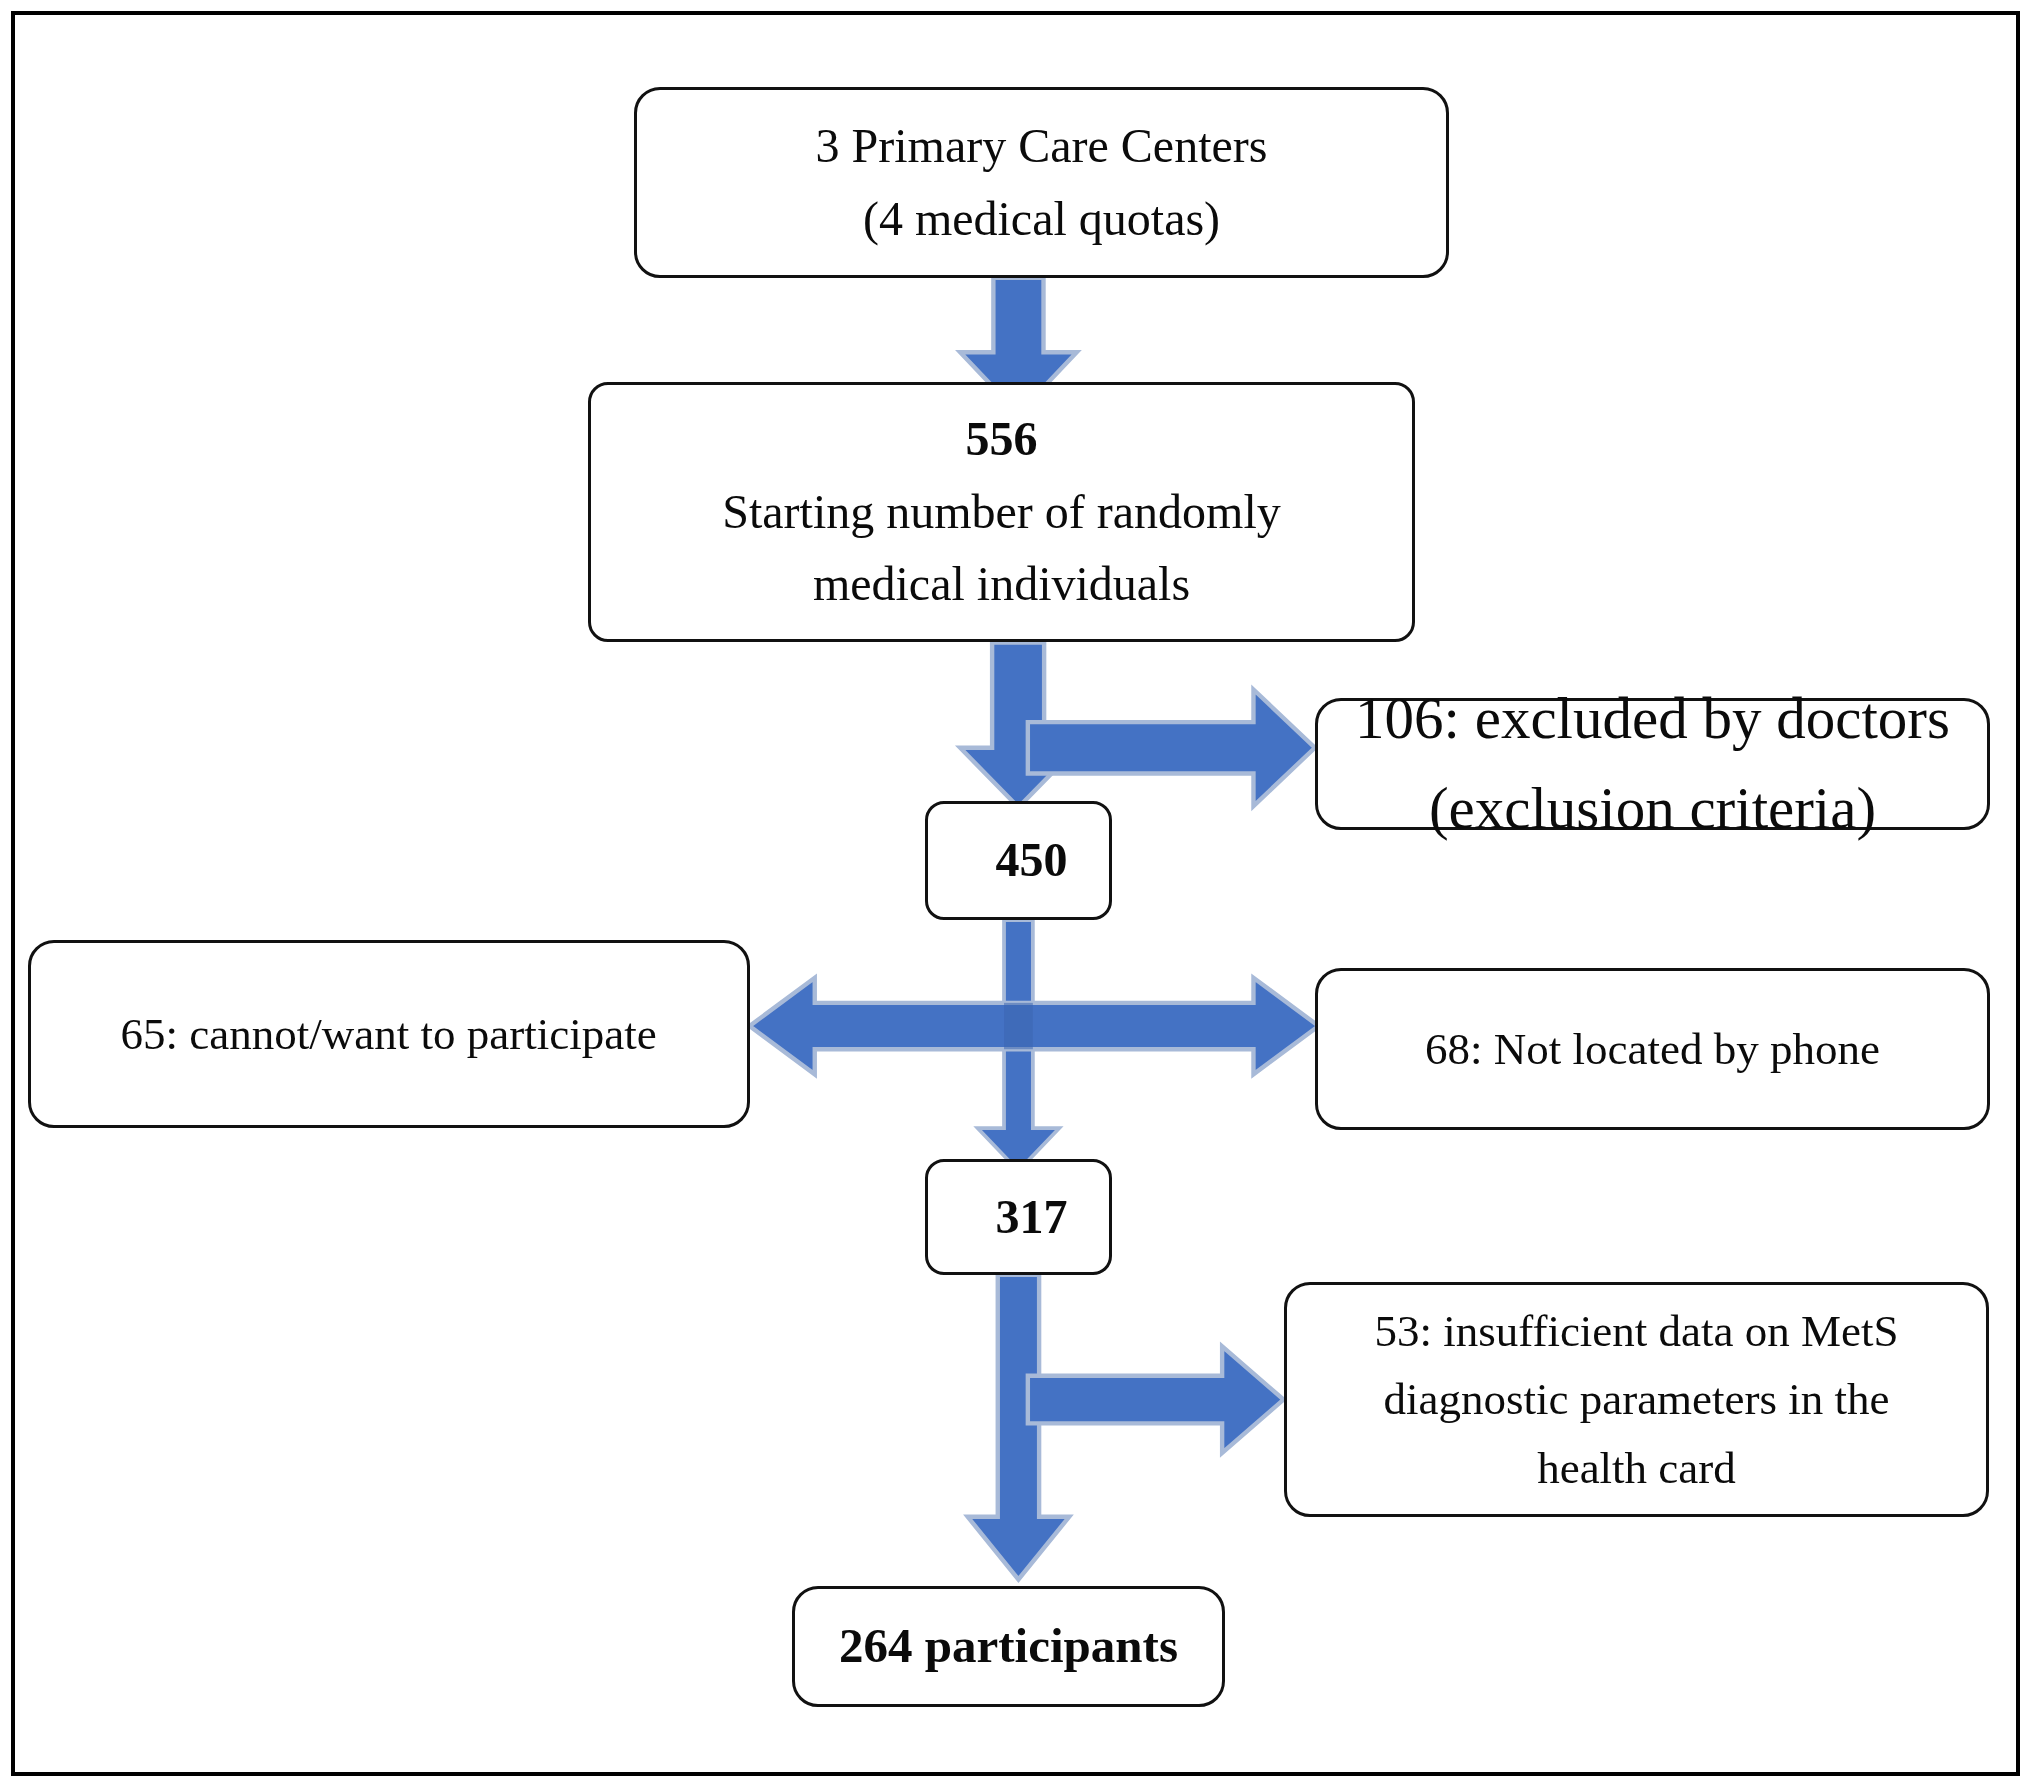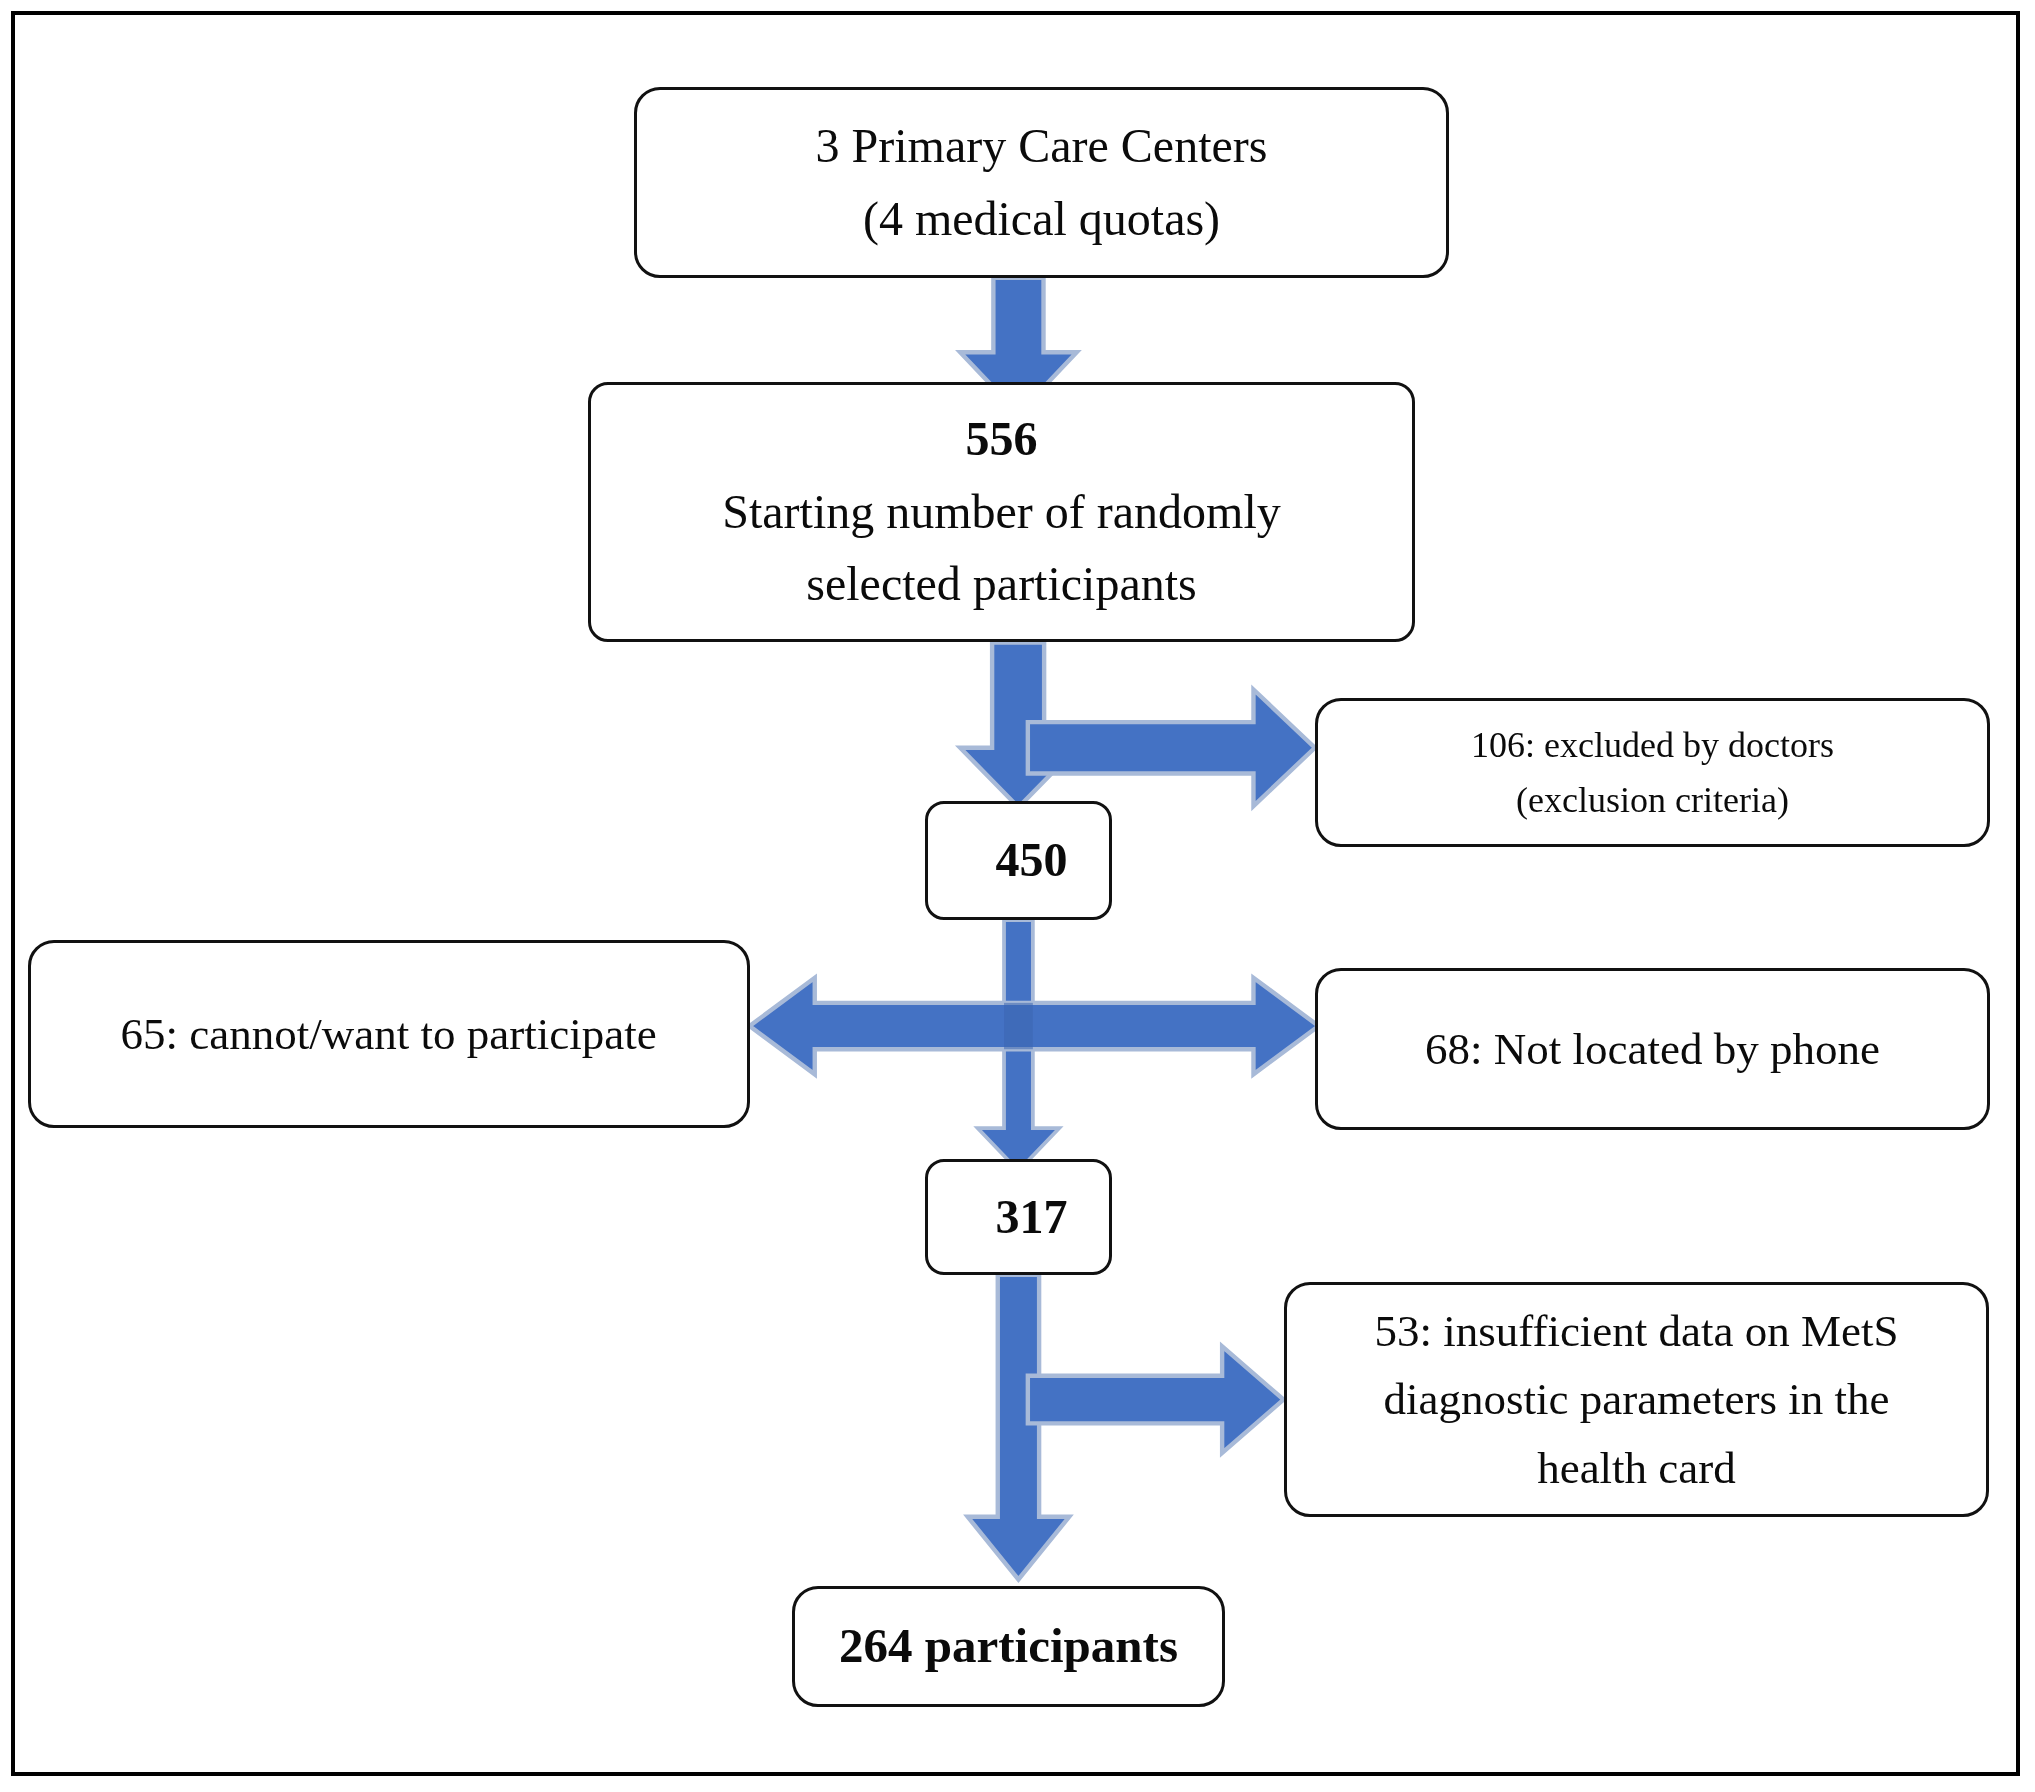--- a/index.html
+++ b/index.html
@@ -56,21 +56,21 @@
   .node .line {
     display: block;
     white-space: nowrap;
     line-height: 1.52;
   }
   .node.small-radius { border-radius: 19px; padding-left: 26px; }
 
   
   #node-centers   { left: 613px;  top: 87px;  width: 815px; height: 191px;  font-size: 48px; margin-left: 21px; }
   #node-starting  { left: 588px;  top: 382px;  width: 827px; height: 260px;  font-size: 48px; border-radius: 20px; }
-  #node-excluded  { left: 1315px; top: 698px; width: 675px; height: 149px;  font-size: 36px; }
+  #node-excluded  { left: 1315px; top: 698px; width: 675px; height: 132px;  font-size: 59px; }
   #node-450       { left: 925px; top: 801px; width: 187px;  height: 119px;  font-size: 48px; }
   #node-cannot    { left: 27.6px;   top: 940px; width: 722px; height: 188px;  font-size: 45px; align-items: center; }
   #node-notfound  { left: 1315px; top: 968px; width: 675px; height: 162px;  font-size: 45px; }
   #node-317       { left: 925px; top: 1159px; width: 187px;  height: 116px;  font-size: 48px; }
   #node-insuff    { left: 1284px; top: 1282px; width: 705px; height: 235px;  font-size: 45px; }
   #node-264       { left: 792px; top: 1586px; width: 433px;  height: 121px;  font-size: 49px; }
 
   .bold-line { font-weight: bold; }
 </style>
 </head>
@@ -167,21 +167,21 @@
   </svg>
 
   <div class="node" id="node-centers">
     <span class="line">3 Primary Care Centers</span>
     <span class="line">(4 medical quotas)</span>
   </div>
 
   <div class="node" id="node-starting">
     <span class="line bold-line">556</span>
     <span class="line">Starting number of randomly</span>
-    <span class="line">selected participants</span>
+    <span class="line">medical individuals</span>
   </div>
 
   <div class="node" id="node-excluded">
     <span class="line">106: excluded by doctors</span>
     <span class="line">(exclusion criteria)</span>
   </div>
 
   <div class="node small-radius" id="node-450">
     <span class="line bold-line">450</span>
   </div>

